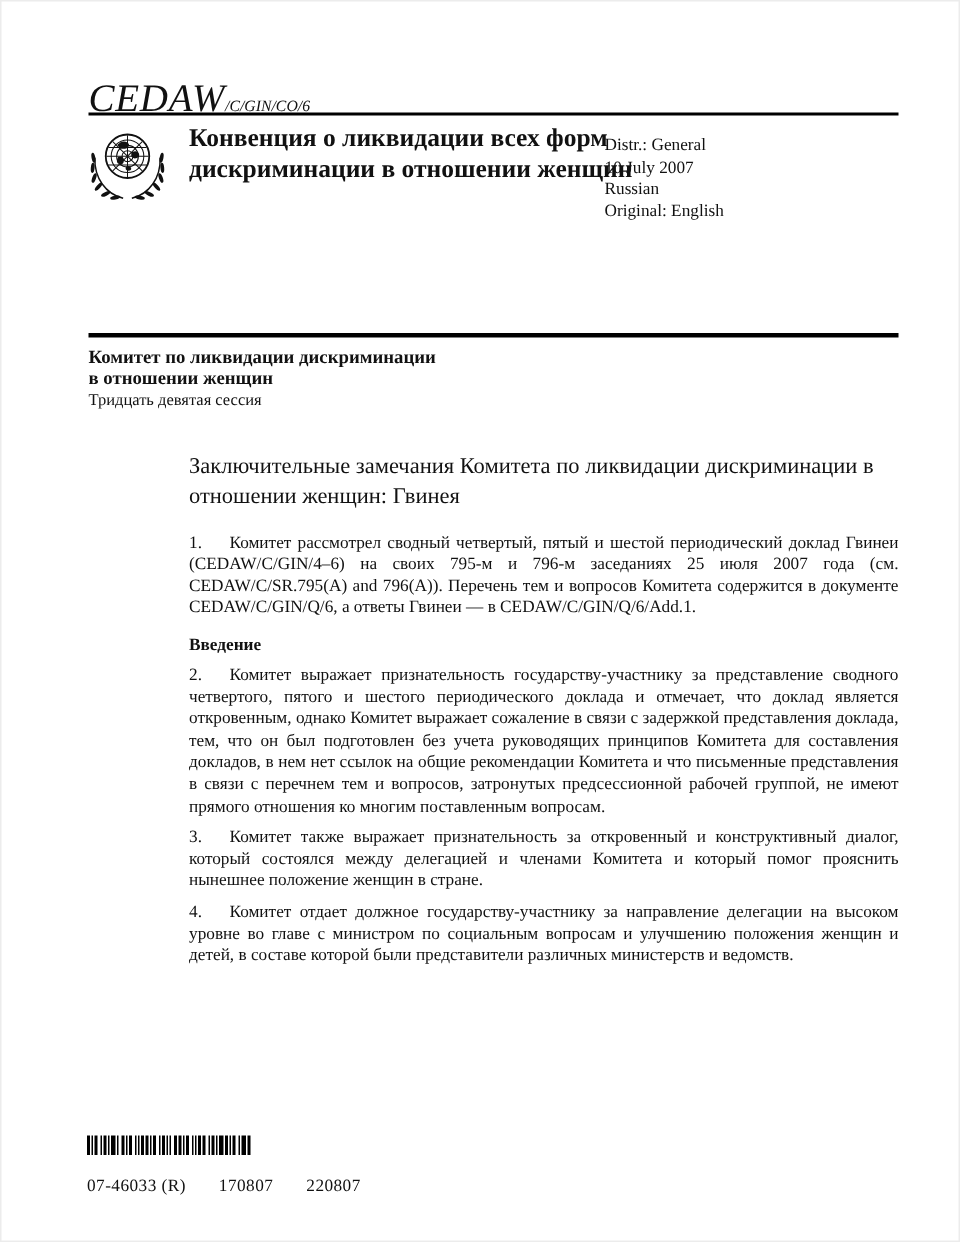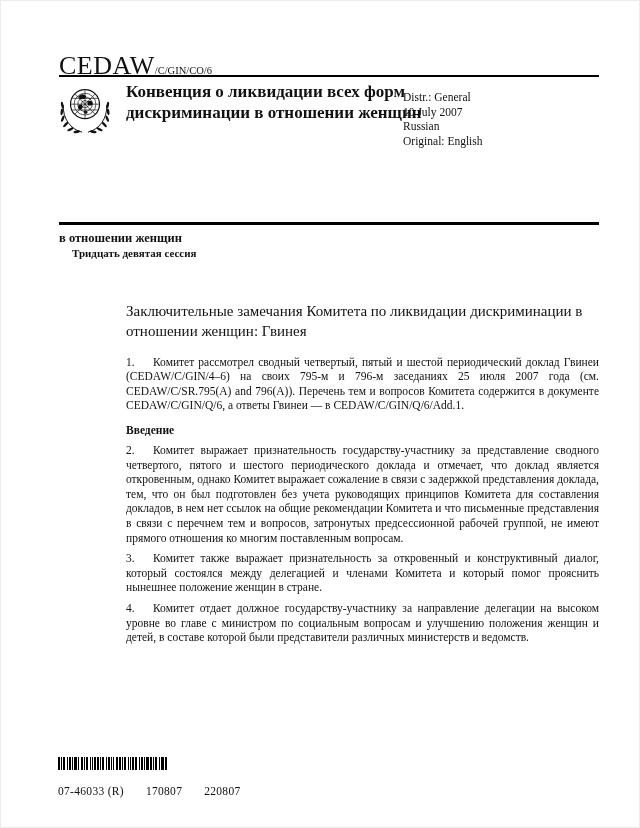--- a/index.html
+++ b/index.html
@@ -26,20 +26,21 @@
   }
   .org-name {
     font-size: 13.5px;
     letter-spacing: 0.2px;
     padding-bottom: 3px;
   }
   .doc-symbol {
     font-size: 26px;
     letter-spacing: 0.5px;
     white-space: nowrap;
+    font-style: italic;
   }
   .doc-symbol .suffix {
     font-size: 10.5px;
     letter-spacing: 0;
   }
   .rule-thin {
     position: absolute;
     left: 58px;
     width: 540px;
     top: 74px;
@@ -78,21 +79,21 @@
     height: 3px;
     background: #000;
   }
   .committee {
     position: absolute;
     left: 58px;
     top: 230px;
     line-height: 14px;
   }
   .committee .cname { font-weight: bold; font-size: 12.5px; }
-  .committee .csession { font-weight: bold; font-size: 11px; margin-top: 1px; margin-left: 13px; }
+  .committee .csession { font-weight: normal; font-size: 11px; margin-top: 1px; }
   .committee .cdates { font-size: 11px; }
   
   .content {
     position: absolute;
     left: 125px;
     top: 301px;
     width: 473px;
   }
   .doc-title {
     font-size: 15px;
@@ -193,20 +194,21 @@
 
   <div class="distr-block">
     <div>Distr.: General</div>
     <div>10 July 2007</div>
     <div>Russian</div>
     <div>Original: English</div>
   </div>
 
   <div class="rule-thick"></div>
   <div class="committee">
+    <div class="cname">Комитет по ликвидации дискриминации</div>
     <div class="cname">в отношении женщин</div>
     <div class="csession">Тридцать девятая сессия</div>
   </div>
 
   <div class="content">
     <h1 class="doc-title">Заключительные замечания Комитета по ликвидации дискриминации в отношении женщин: Гвинея</h1>
 
     <p class="para"><span class="pnum">1.</span><span>Комитет рассмотрел сводный четвертый, пятый и шестой периодический доклад Гвинеи (CEDAW/C/GIN/4–6) на своих 795-м и 796-м заседаниях 25 июля 2007 года (см. CEDAW/C/SR.795(A) and 796(A)). Перечень тем и вопросов Комитета содержится в документе CEDAW/C/GIN/Q/6, а ответы Гвинеи — в CEDAW/C/GIN/Q/6/Add.1.</span></p>
 
     <h2 class="section-heading">Введение</h2>

